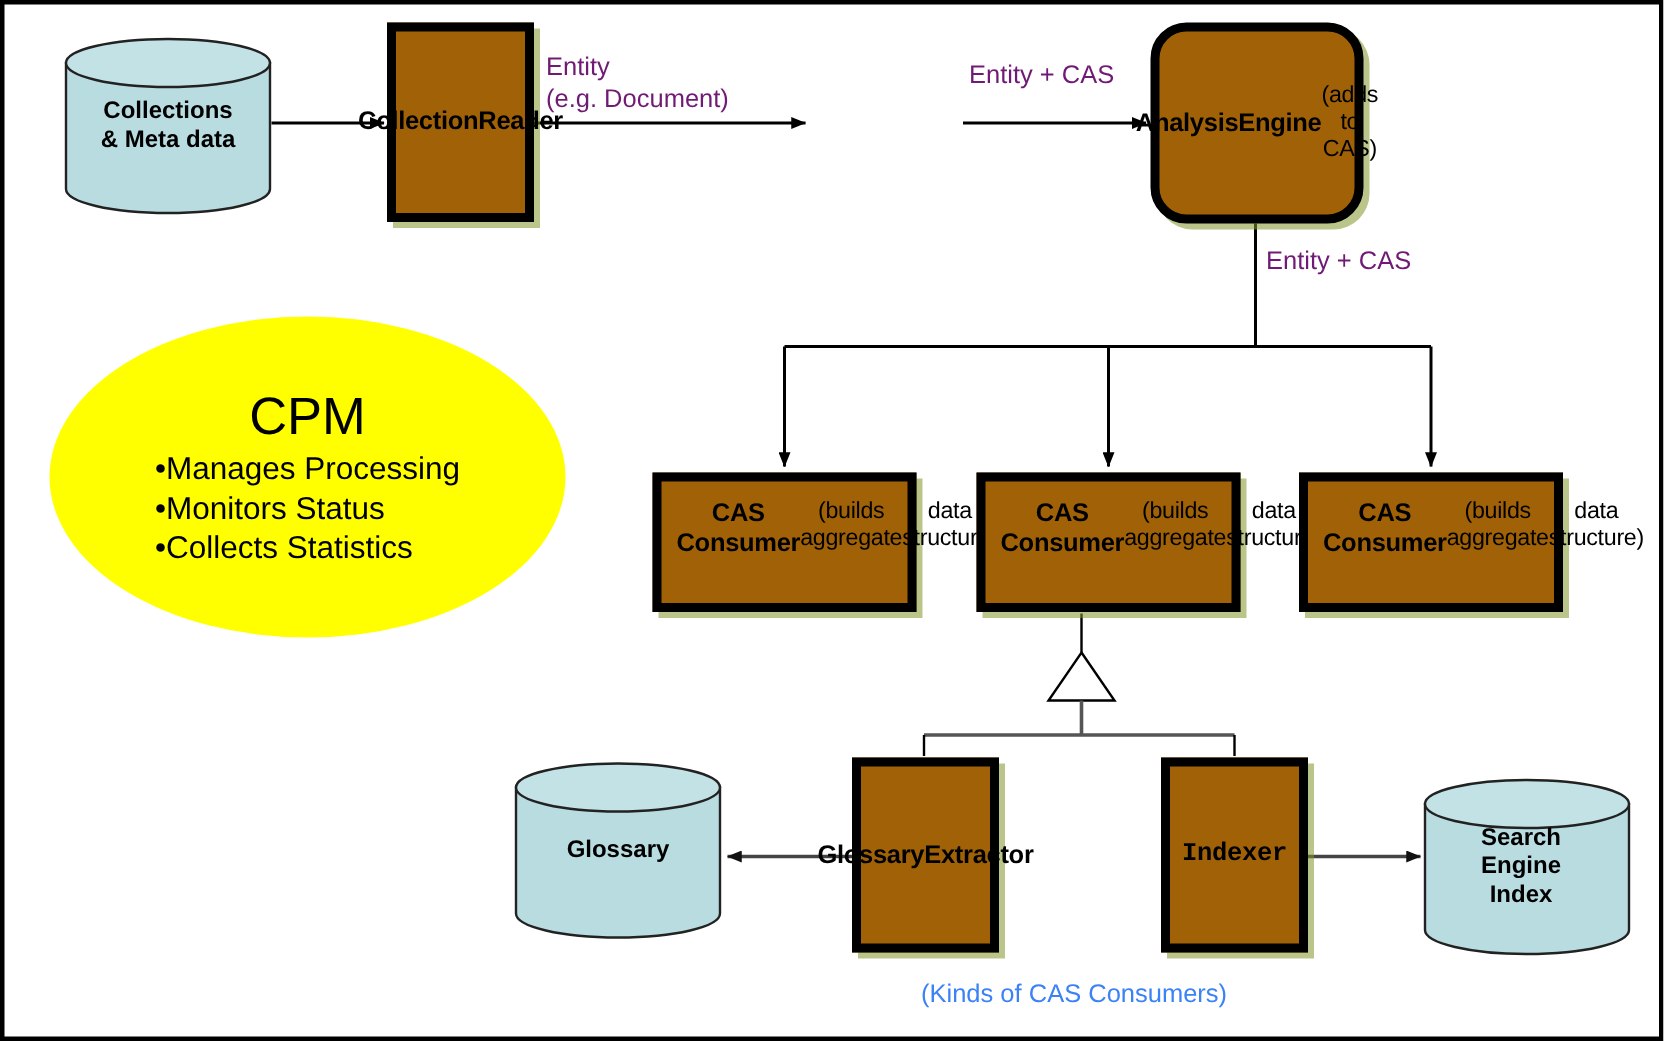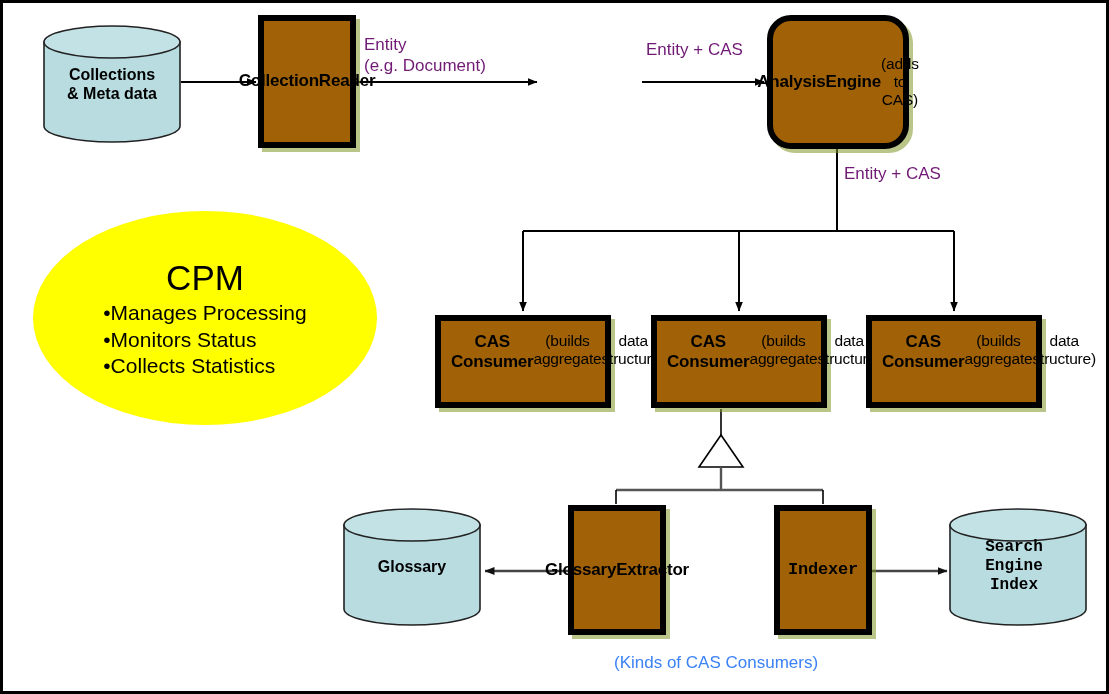--- a/index.html
+++ b/index.html
@@ -231,21 +231,21 @@
 
   <div class="gbox" style="left:565px; top:502px; width:98px; height:130px;">
     <div class="ttl">Glossary</div>
     <div class="ttl">Extractor</div>
   </div>
 
   <div class="gbox" style="left:771px; top:502px; width:98px; height:130px;font-family:Liberation Mono, monospace;">
     <div class="ttl">Indexer</div>
   </div>
 
-  <div class="cyl" style="left:946px; top:505px; width:130px; height:118px;font-family:Liberation Mono, monospace;">
+  <div class="cyl" style="left:946px; top:516px; width:130px; height:118px;">
     <svg width="138" height="118" viewBox="0 0 138 118" xmlns="http://www.w3.org/2000/svg">
       <path d="M1,17 L1,101 A68,16 0 0 0 137,101 L137,17 Z" fill="#b8dce0" stroke="#222" stroke-width="1.6"></path>
       <ellipse cx="69" cy="17" rx="68" ry="16" fill="#c3e2e5" stroke="#222" stroke-width="1.6"></ellipse>
     </svg>
     <div class="cyl-label">
       <div>Search</div>
       <div>Engine</div>
       <div>Index</div>
     </div>
   </div>

